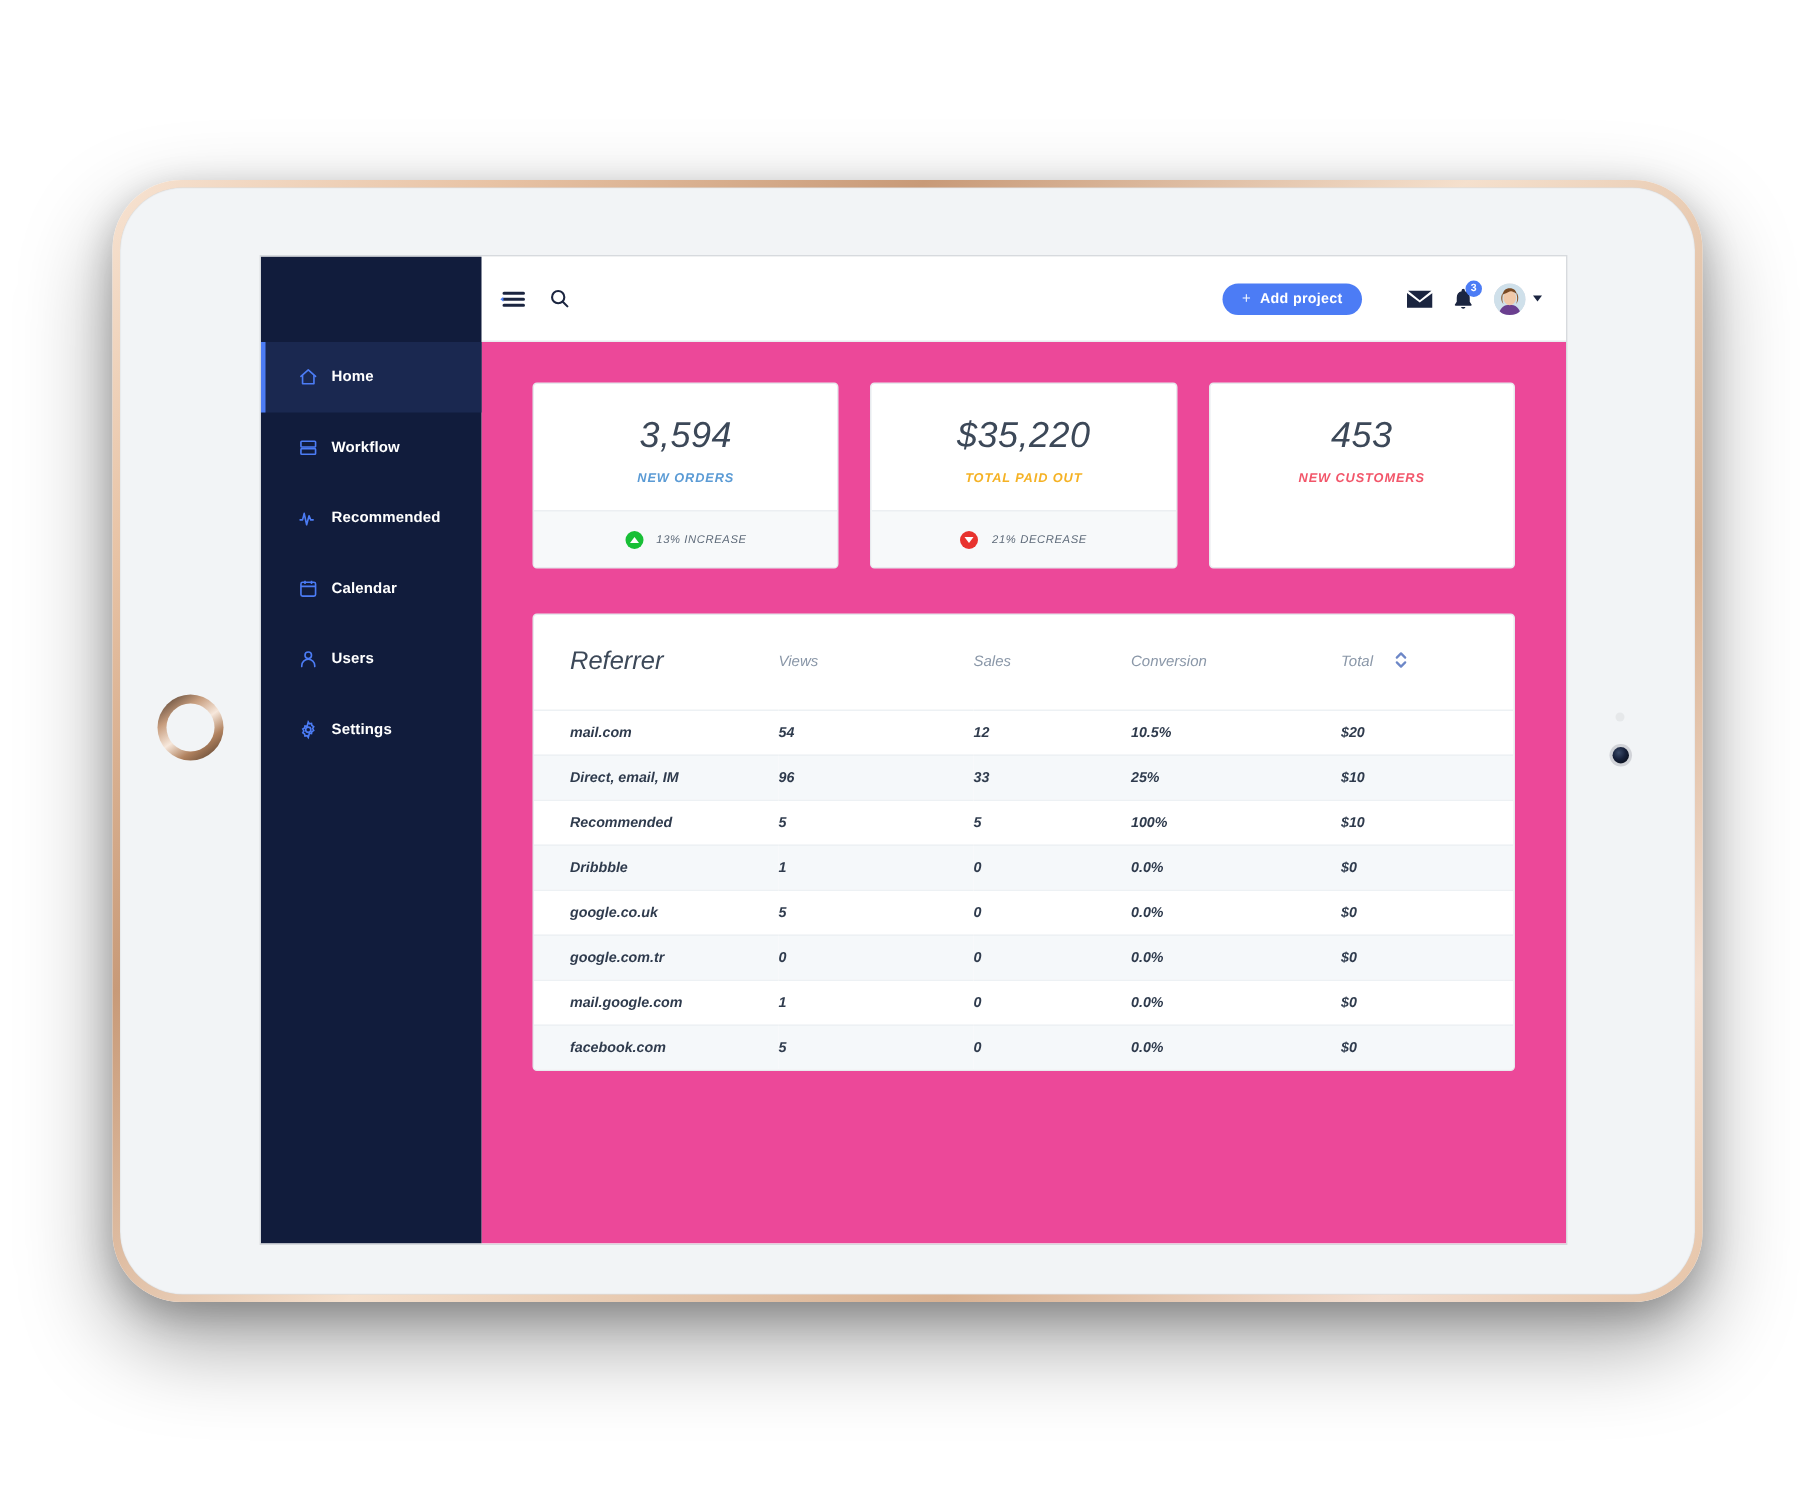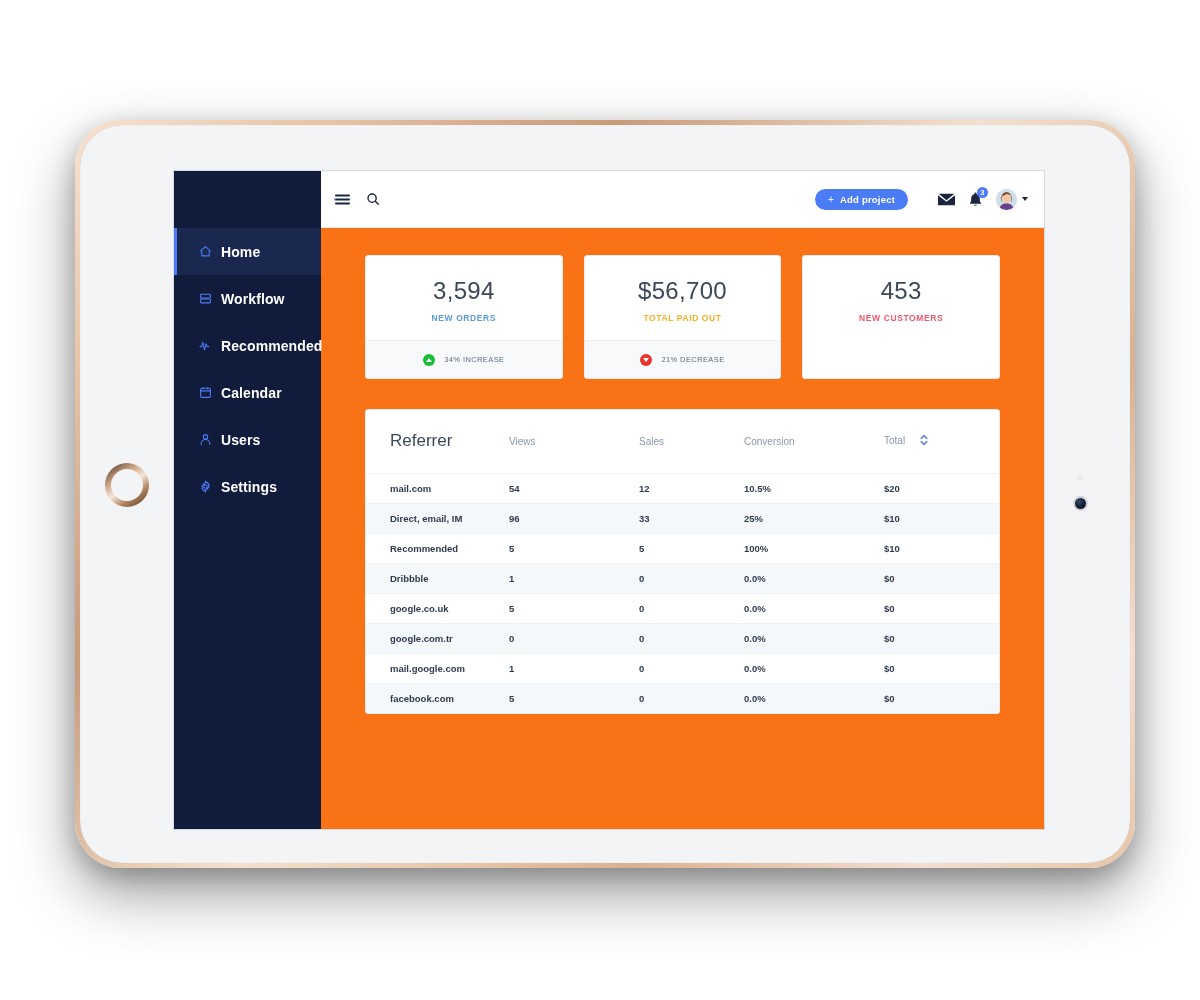--- a/index.html
+++ b/index.html
@@ -55,21 +55,21 @@
 
   
   .sidebar{
     width:147px; flex:0 0 147px; background:#111c3c; color:#fff; position:relative;
   }
   .sidebar-brand{ height:57px; }
   .nav{ padding-top:0; }
   .nav-item{
     position:relative; display:flex; align-items:center; gap:9px;
     height:47px; padding-left:25px;
-    font-size:14px; font-weight:bold; color:#ffffff; letter-spacing:.1px;
+    font-size:10px; font-weight:bold; color:#ffffff; letter-spacing:.1px;
     cursor:pointer;
   }
   .nav-item.active{ background:#1a2850; }
   .nav-item.active::before{
     content:""; position:absolute; left:0; top:0; bottom:0; width:3px; background:#4c7cf5;
   }
   .nav-ico{ width:13px; height:13px; display:block; color:#4c7cf5; }
   .nav-ico svg{ width:13px; height:13px; display:block; }
 
   
@@ -95,21 +95,21 @@
     border-radius:50%; background:#4c7cf5; color:#fff;
     font-size:7px; font-weight:bold; line-height:11px; text-align:center; padding:0 2px;
   }
   .avatar-wrap{ display:flex; align-items:center; gap:5px; cursor:pointer; }
   .avatar{
     width:21px; height:21px; border-radius:50%; overflow:hidden;
     background:#cfd8e3; position:relative; display:block;
   }
   .caret{ width:0; height:0; border-left:3.5px solid transparent; border-right:3.5px solid transparent; border-top:4px solid #1b2540; }
 
-  .content{ flex:1; padding:27px 44px; overflow:hidden; background:#f97316; }
+  .content{ flex:1; padding:27px 34px; overflow:hidden; background:#ec4899;font-style:italic; }
 
   
   .cards{ display:flex; gap:21px; }
   .card{
     flex:1; border:1px solid #e7eaee; border-radius:3px; background:#fff;
     display:flex; flex-direction:column; overflow:hidden;
   }
   .card-top{ padding:21px 6px 17px; text-align:center; }
   .card-val{ font-size:24px; color:#3c4858; font-weight:normal; letter-spacing:.3px; }
   .card-label{ margin-top:8px; font-size:8.5px; font-weight:bold; letter-spacing:.6px; }
@@ -291,28 +291,28 @@
 
               <div class="card">
                 <div class="card-top">
                   <div class="card-val">3,594</div>
                   <div class="card-label" style="color:#5b9bd5">NEW ORDERS</div>
                 </div>
                 <div class="card-foot">
                   <span class="trend-dot up">
                       <span class="tri up"></span>
                     </span>
-                  <span class="trend-txt">34% INCREASE</span>
+                  <span class="trend-txt">13% INCREASE</span>
                 </div>
               </div>
 
 
               <div class="card">
                 <div class="card-top">
-                  <div class="card-val">$56,700</div>
+                  <div class="card-val">$35,220</div>
                   <div class="card-label" style="color:#f5b225">TOTAL PAID OUT</div>
                 </div>
                 <div class="card-foot">
                   <span class="trend-dot down">
                       <span class="tri down"></span>
                     </span>
                   <span class="trend-txt">21% DECREASE</span>
                 </div>
               </div>
 

